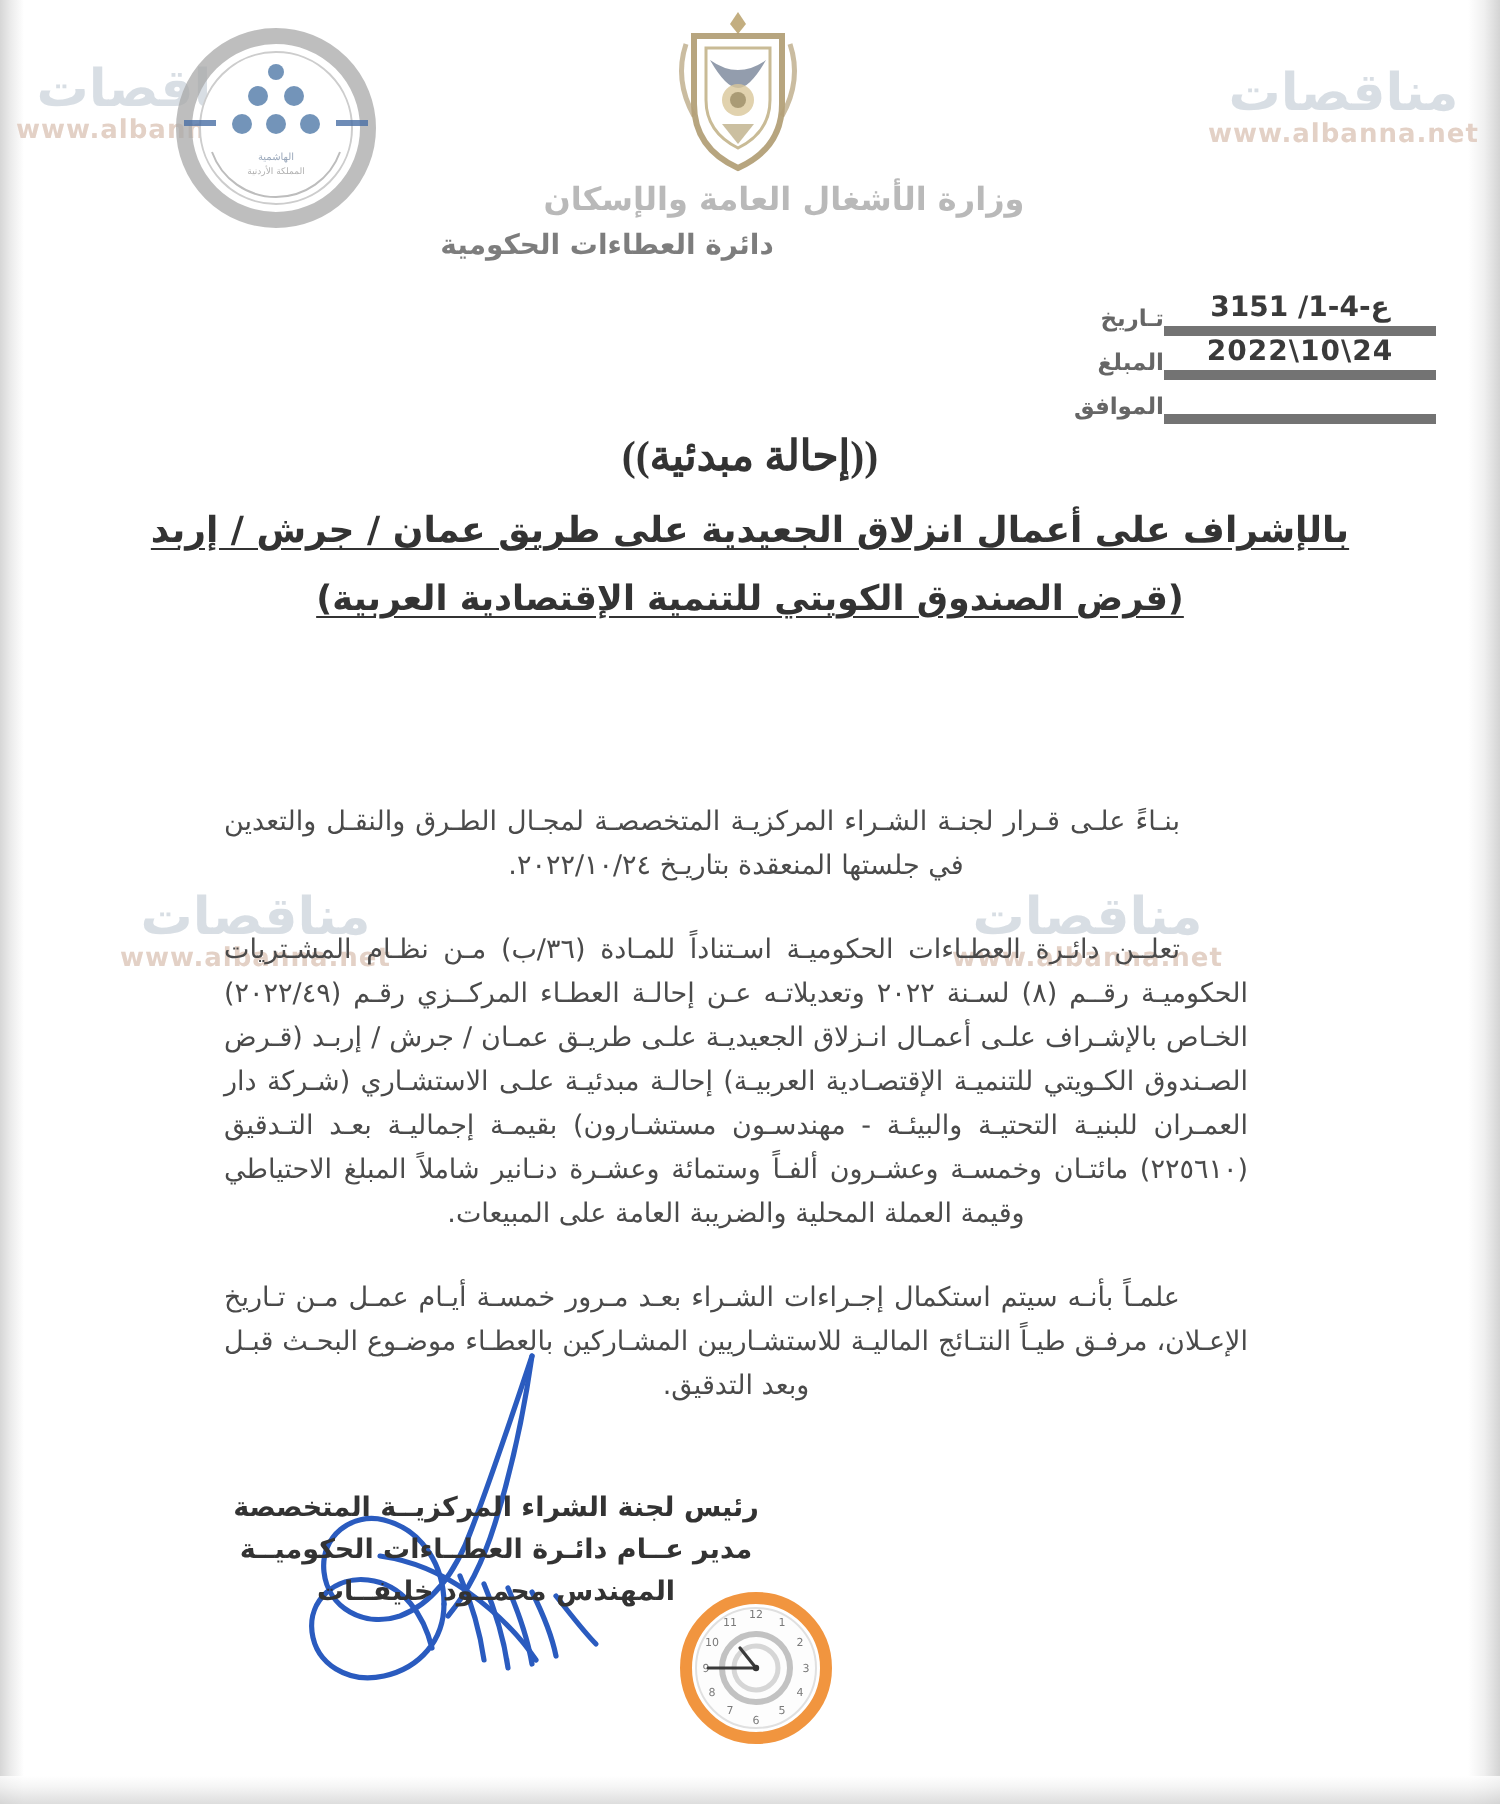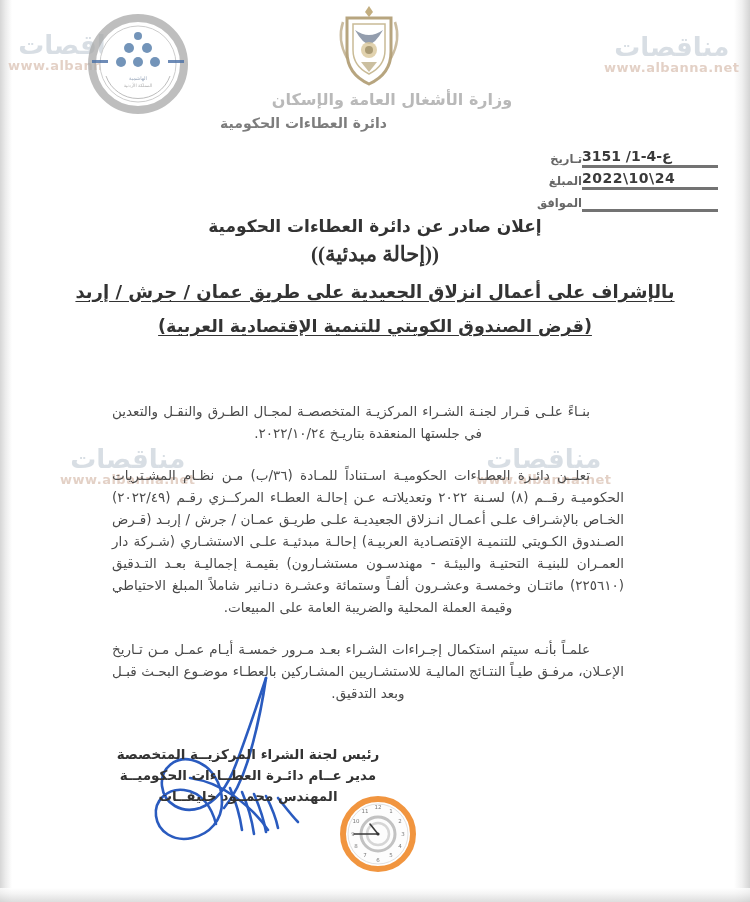--- a/index.html
+++ b/index.html
@@ -113,22 +113,22 @@
   }
   .reflabel {
     width: 44px;
     text-align: right;
     font-size: 11.5px;
     color: #666;
     padding-bottom: 2px;
   }
   .refvalue {
     flex: 1;
-    border-bottom: 3px solid #737373;
-    text-align: left;
+    border-bottom: 5px solid #737373;
+    text-align: center;
     font-size: 14px;
     color: #3a3a3a;
     direction: ltr;
     padding-bottom: 1px;
     letter-spacing: .5px;
   }
   .refvalue.empty { min-height: 17px; }
 
   
   .titles {
@@ -264,21 +264,20 @@
       <div class="refvalue">2022\10\24</div>
       <div class="reflabel">المبلغ</div>
     </div>
     <div class="refrow">
       <div class="refvalue empty"></div>
       <div class="reflabel">الموافق</div>
     </div>
   </div>
 
   <div class="titles">
-    <div class="t-line">إعلان صادر عن دائرة العطاءات الحكومية</div>
     <div class="t-line small">((إحالة مبدئية))</div>
     <div class="t-line under wide">بالإشراف على أعمال انزلاق الجعيدية على طريق عمان / جرش / إربد</div>
     <div class="t-line under">(قرض الصندوق الكويتي للتنمية الإقتصادية العربية)</div>
   </div>
 
   <div class="body">
     <div class="para ind j">بنـاءً علـى قـرار لجنـة الشـراء المركزيـة المتخصصـة لمجـال الطـرق والنقـل والتعدين في جلستها المنعقدة بتاريـخ ٢٠٢٢/١٠/٢٤.</div>
     <div class="para ind j">تعلــن دائـرة العطـاءات الحكوميـة اسـتناداً للمـادة (٣٦/ب) مـن نظـام المشـتريات الحكوميـة رقــم (٨) لسـنة ٢٠٢٢ وتعديلاتـه عـن إحالـة العطـاء المركــزي رقـم (٢٠٢٢/٤٩) الخـاص بالإشـراف علـى أعمـال انـزلاق الجعيديـة علـى طريـق عمـان / جرش / إربـد (قـرض الصـندوق الكـويتي للتنميـة الإقتصـادية العربيـة) إحالـة مبدئيـة علـى الاستشـاري (شـركة دار العمـران للبنيـة التحتيـة والبيئـة - مهندسـون مستشـارون) بقيمـة إجماليـة بعـد التـدقيق (٢٢٥٦١٠) مائتـان وخمسـة وعشـرون ألفـاً وستمائة وعشـرة دنـانير شاملاً المبلغ الاحتياطي وقيمة العملة المحلية والضريبة العامة على المبيعات.</div>
     <div class="para ind j">علمـاً بأنـه سيتم استكمال إجـراءات الشـراء بعـد مـرور خمسـة أيـام عمـل مـن تـاريخ الإعـلان، مرفـق طيـاً النتـائج الماليـة للاستشـاريين المشـاركين بالعطـاء موضـوع البحـث قبـل وبعد التدقيق.</div>
   </div>

